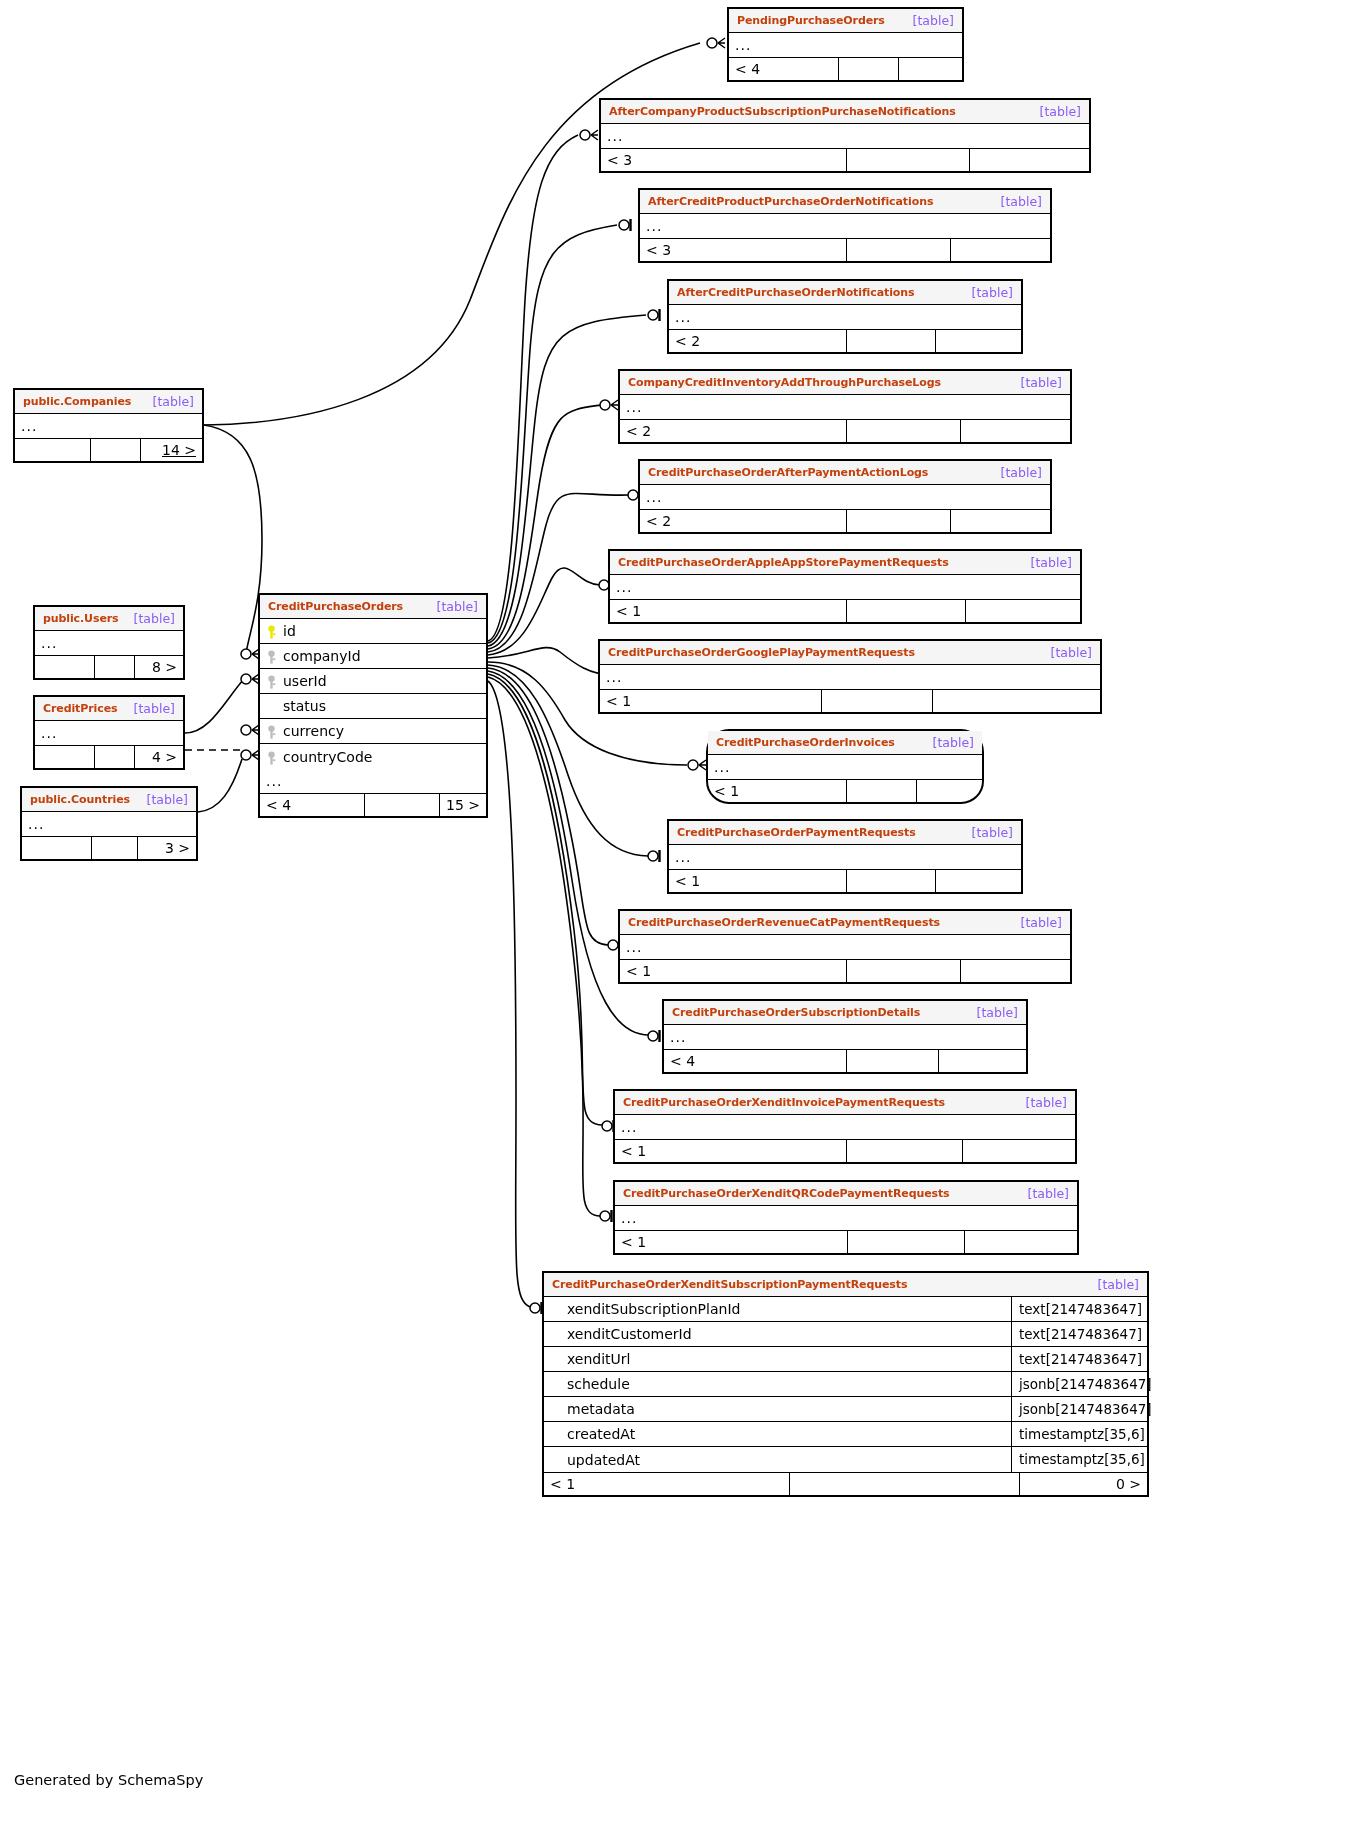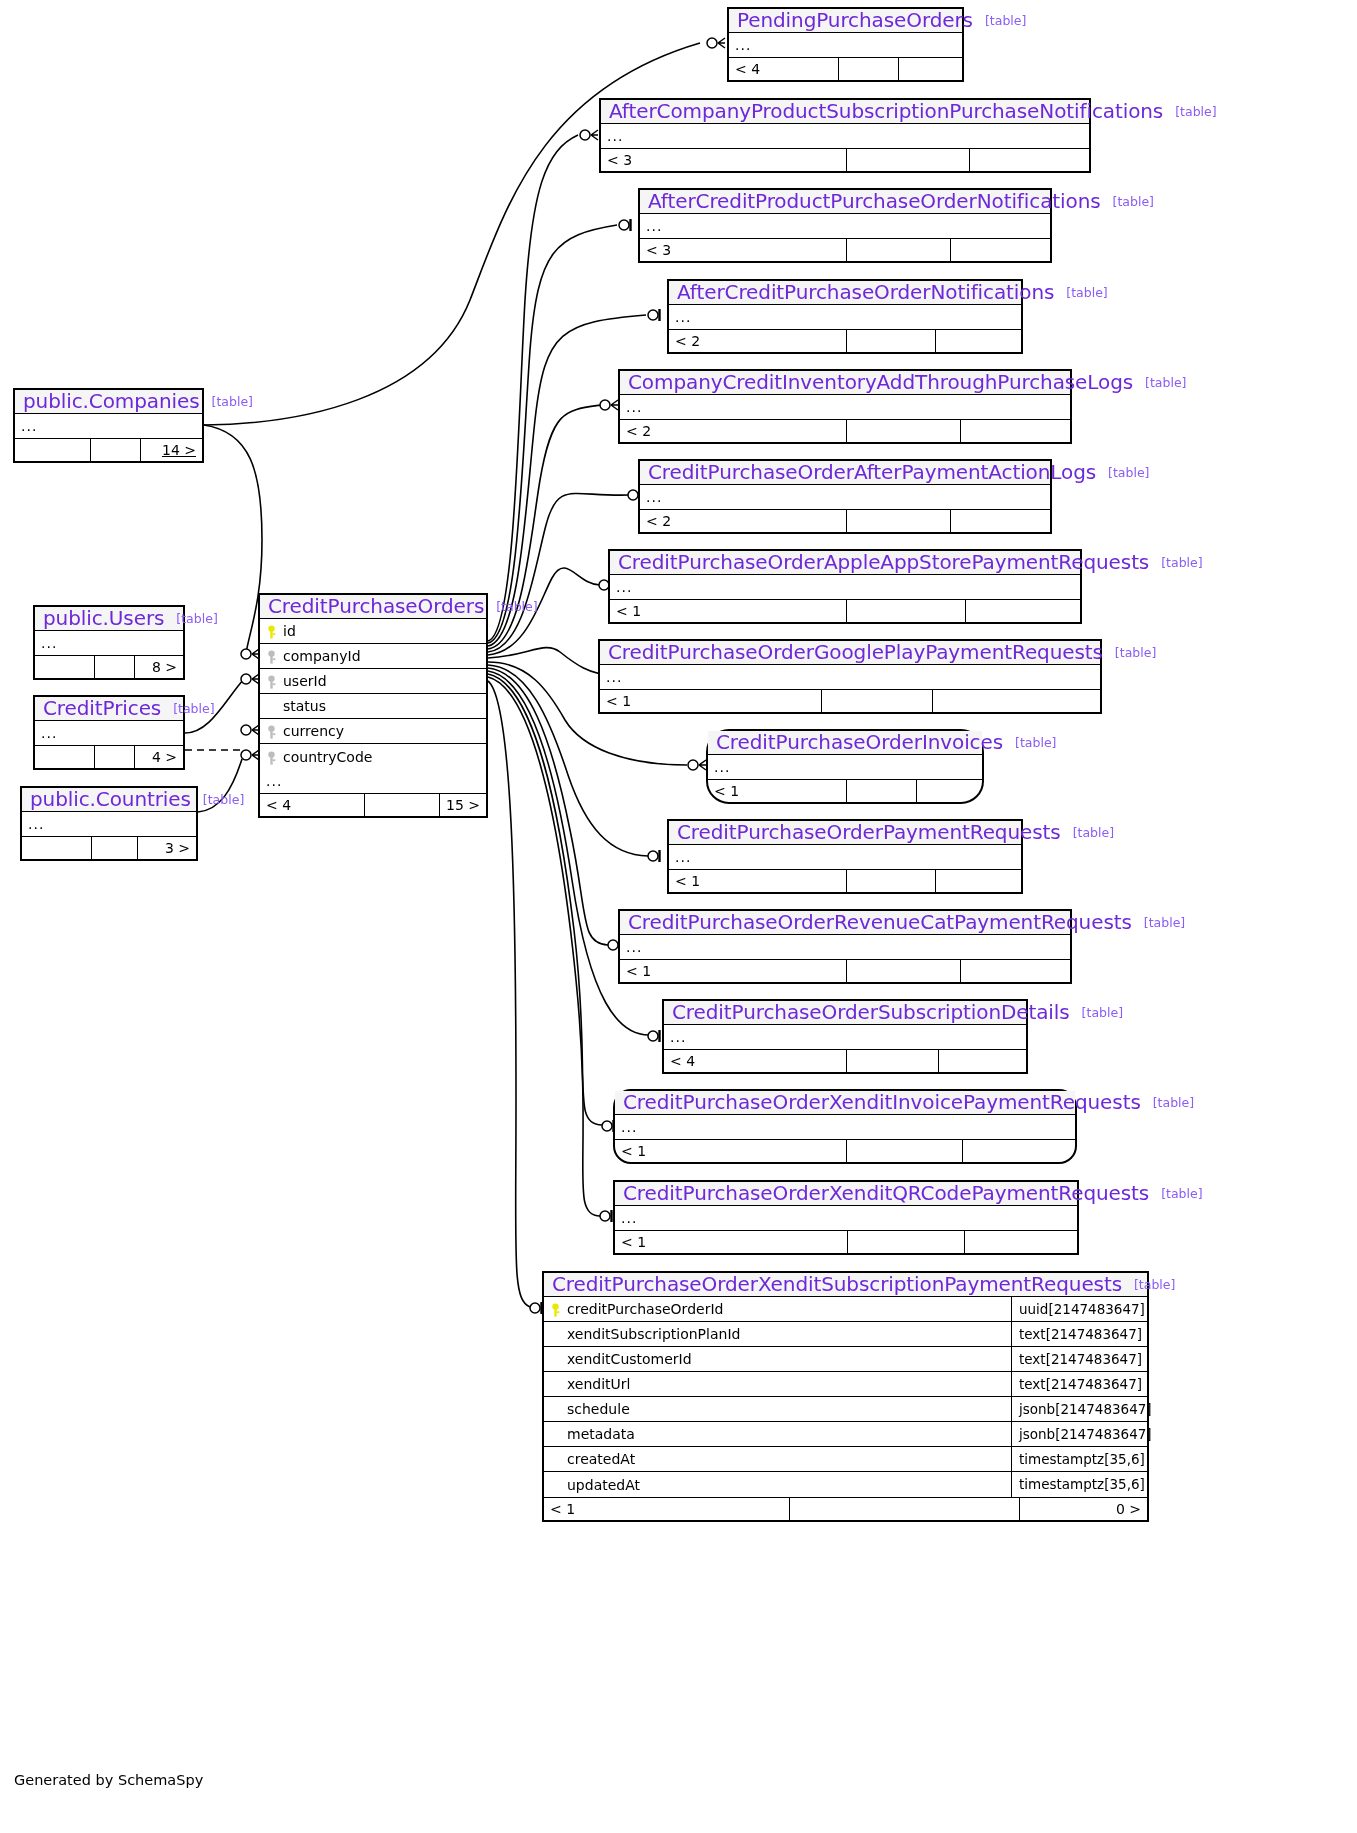--- a/index.html
+++ b/index.html
@@ -40,23 +40,23 @@
     align-items: center;
     justify-content: space-between;
     background: #f5f5f5;
     border-bottom: 1.5px solid #000000;
     padding: 2px 8px 3px 8px;
     box-sizing: border-box;
     height: 24px;
     white-space: nowrap;
   }
   .n-title .tname {
-    font-weight: normal;
-    font-size: 20px;
-    color: #6d28d9;
+    font-weight: bold;
+    font-size: 11px;
+    color: #c2410c;
     letter-spacing: -0.1px;
   }
   .n-title .ttag {
     font-size: 12.5px;
     color: #8b5cf6;
     font-weight: normal;
     padding-left: 12px;
   }
   .n-body { background: #ffffff; }
   .n-row {
@@ -394,21 +394,21 @@
           <span class="tname">CreditPurchaseOrderSubscriptionDetails</span>
           <span class="ttag">[table]</span>
         </div>
         <div class="ell">...</div>
         <div class="foot">
           <div class="fl" style="width:183px;">&lt; 4</div>
           <div class="fl" style="width:92px;"></div>
           <div class="fr" style="flex:1;"></div>
         </div>
       </div>
-      <div class="node" style="left: 613px; top: 1089px; width: 464px; border-radius: 18px;">
+      <div class="node" style="left: 613px; top: 1089px; width: 464px;">
         <div class="n-title">
           <span class="tname">CreditPurchaseOrderXenditInvoicePaymentRequests</span>
           <span class="ttag">[table]</span>
         </div>
         <div class="ell">...</div>
         <div class="foot">
           <div class="fl" style="width:232px;">&lt; 1</div>
           <div class="fl" style="width:116px;"></div>
           <div class="fr" style="flex:1;"></div>
         </div>
@@ -535,31 +535,20 @@
   </div>
 
   <div class="node" id="detail-node" style="left:542px; top:1271px; width:607px;">
     <div class="n-title">
       <span class="tname">CreditPurchaseOrderXenditSubscriptionPaymentRequests</span>
       <span class="ttag">[table]</span>
     </div>
     <div class="n-body" id="detail-cols">
         <div class="n-row withtype">
           <span style="display:flex;align-items:center;">
-            <span class="key"><svg width="11" height="14" viewBox="0 0 11 14">
-                <circle cx="5.5" cy="3.6" r="3.2" fill="#e8e800"></circle>
-                <rect x="4.3" y="5.6" width="2.4" height="8" fill="#e8e800"></rect>
-                <rect x="6.7" y="8.3" width="2.6" height="1.8" fill="#e8e800"></rect>
-              </svg></span>
-            <span class="rname">creditPurchaseOrderId</span>
-          </span>
-          <span class="rtype">uuid[2147483647]</span>
-        </div>
-        <div class="n-row withtype">
-          <span style="display:flex;align-items:center;">
             <span class="key"></span>
             <span class="rname">xenditSubscriptionPlanId</span>
           </span>
           <span class="rtype">text[2147483647]</span>
         </div>
         <div class="n-row withtype">
           <span style="display:flex;align-items:center;">
             <span class="key"></span>
             <span class="rname">xenditCustomerId</span>
           </span>

